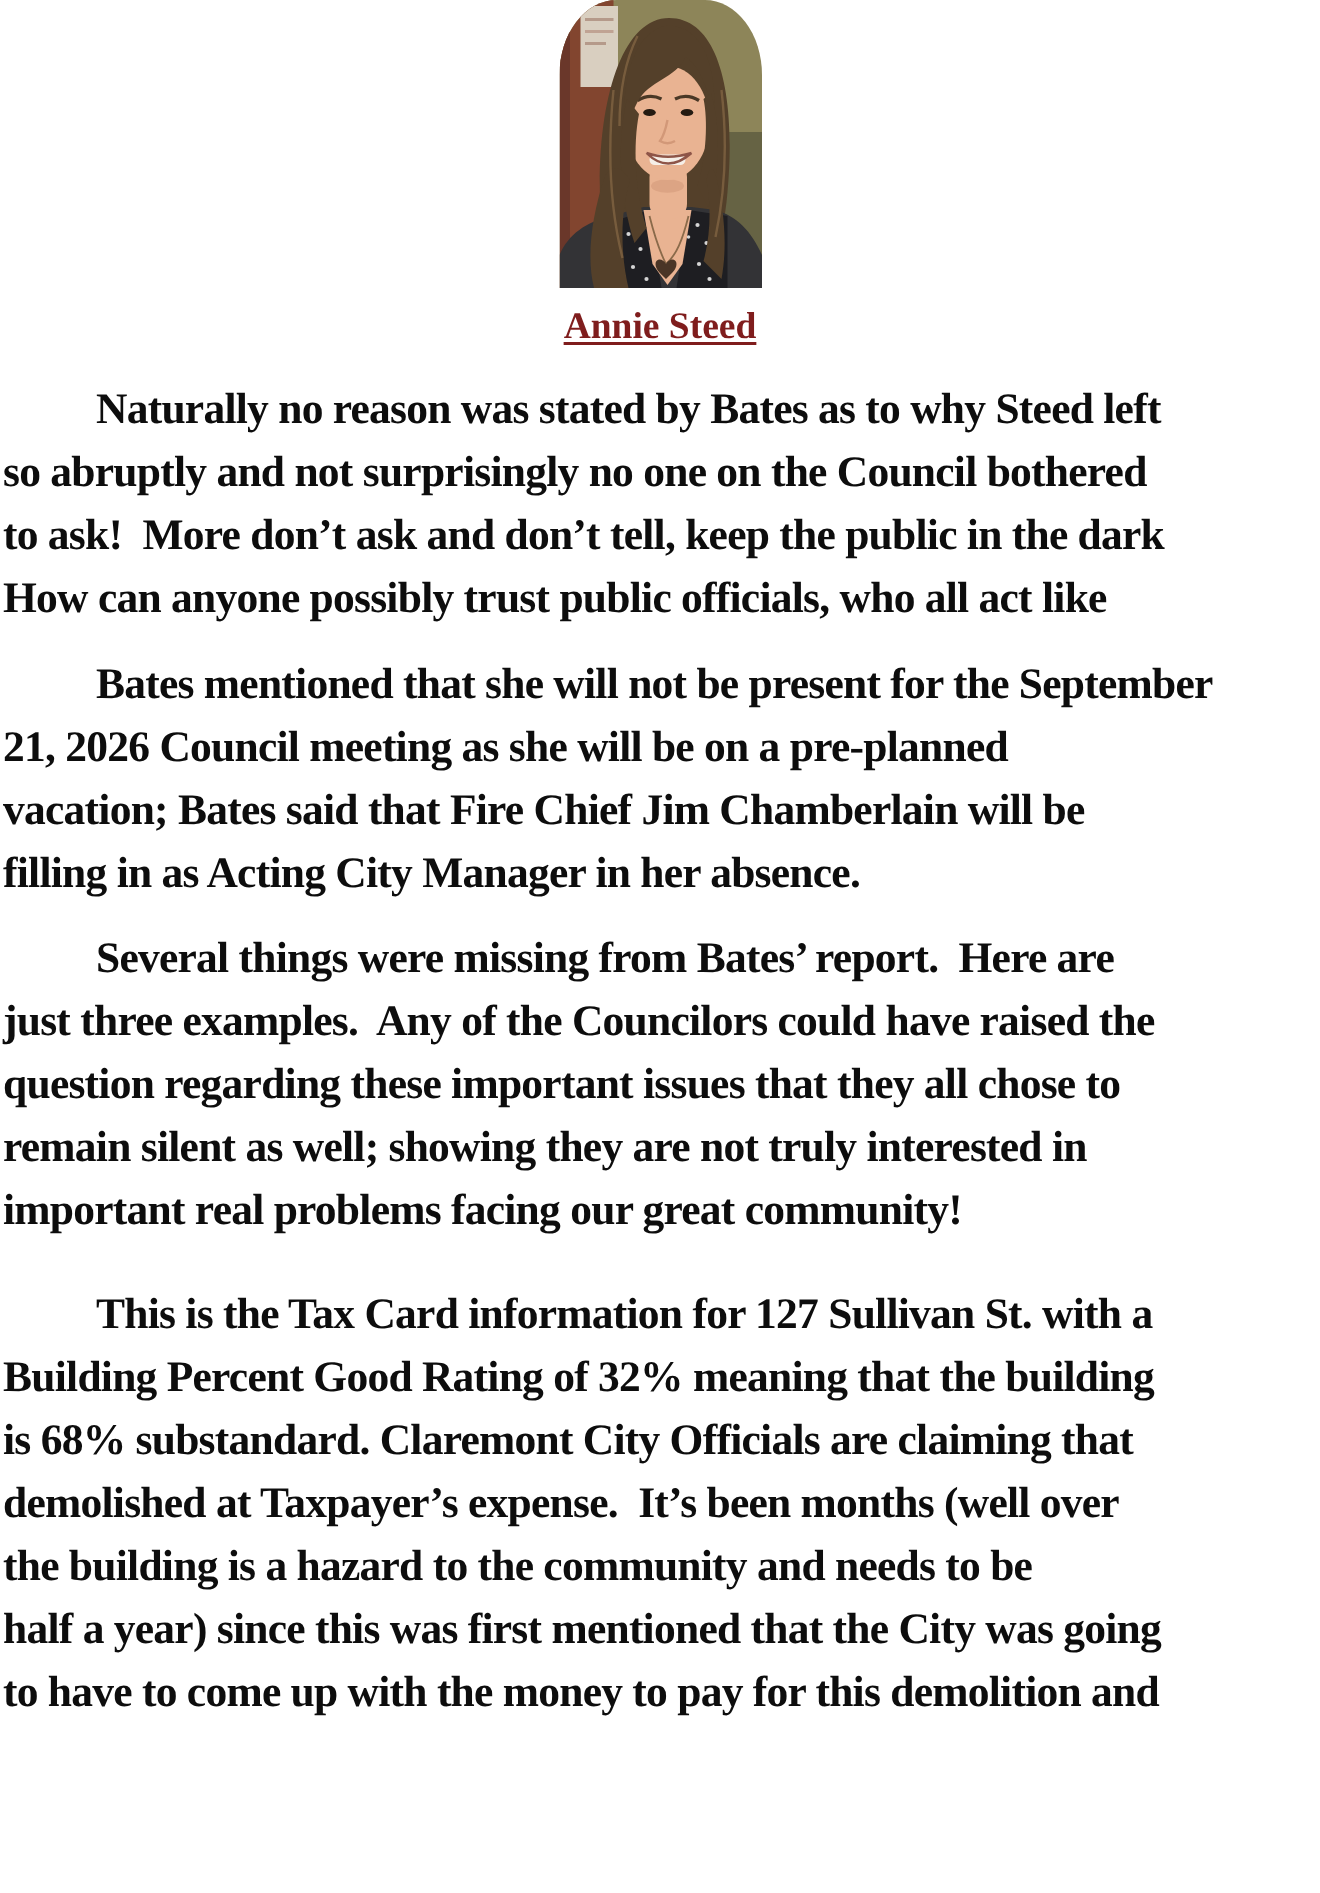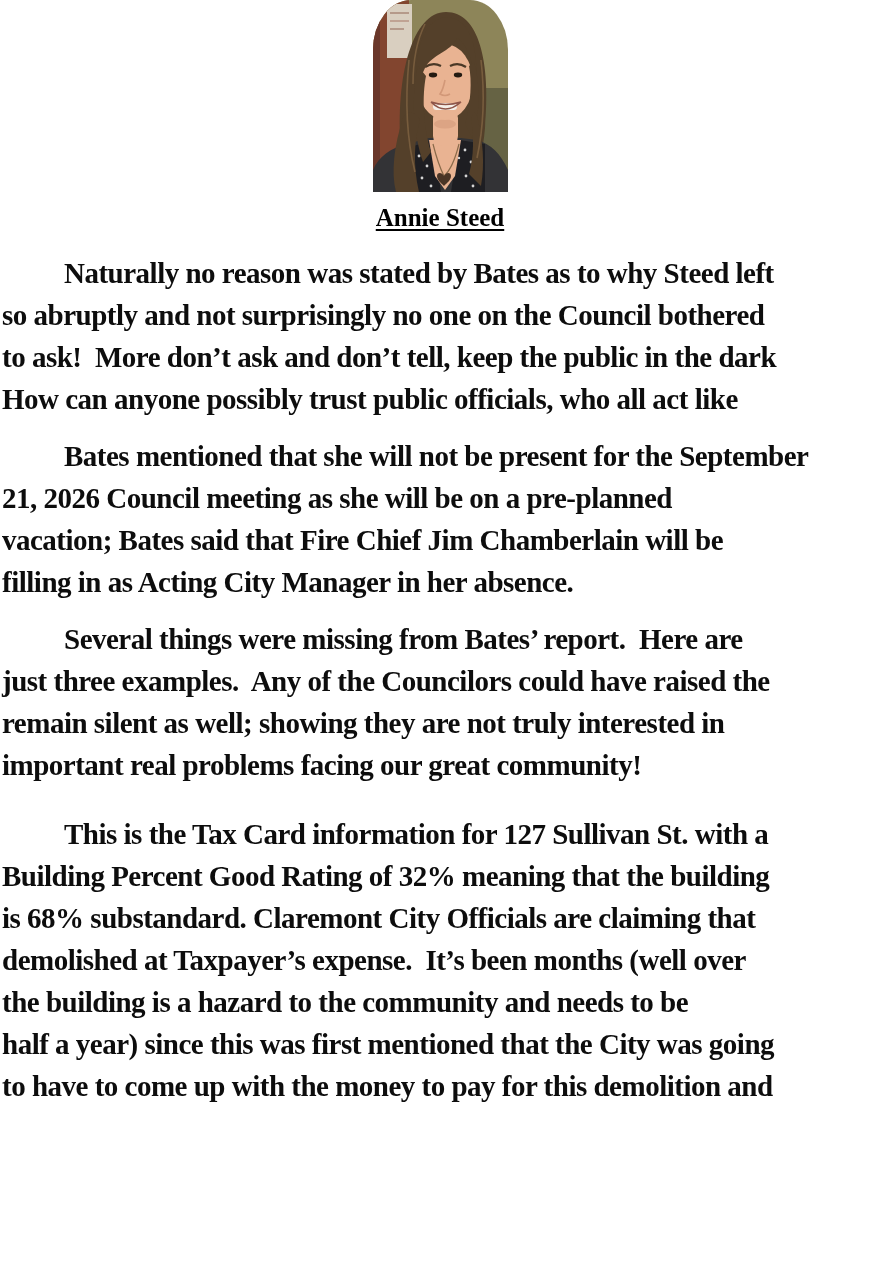--- a/index.html
+++ b/index.html
@@ -29,21 +29,21 @@
   
   .caption {
     margin-top: 11px;
     text-align: center;
     font-size: 25px;
     font-weight: 700;
     line-height: 30px;
     text-decoration: underline;
     text-decoration-thickness: 2px;
     text-underline-offset: 3px;
-    color: #000000;
+    color: #7f1d1d;
   }
   
   .article {
     margin-top: 19px;
     padding: 0 2px;
     font-weight: 700;
     font-size: 29px;
     letter-spacing: -0.5px;
   }
   .para { margin: 0; }
@@ -133,20 +133,21 @@
       </div>
       <div class="para">
         <div class="line first">Bates mentioned that she will not be present for the September</div>
         <div class="line">21, 2026 Council meeting as she will be on a pre-planned</div>
         <div class="line">vacation; Bates said that Fire Chief Jim Chamberlain will be</div>
         <div class="line">filling in as Acting City Manager in her absence.</div>
       </div>
       <div class="para">
         <div class="line first">Several things were missing from Bates’ report.  Here are</div>
         <div class="line">just three examples.  Any of the Councilors could have raised the</div>
+        <div class="line">question regarding these important issues that they all chose to</div>
         <div class="line">remain silent as well; showing they are not truly interested in</div>
         <div class="line">important real problems facing our great community!</div>
       </div>
       <div class="para para-gap">
         <div class="line first">This is the Tax Card information for 127 Sullivan St. with a</div>
         <div class="line">Building Percent Good Rating of 32% meaning that the building</div>
         <div class="line">is 68% substandard. Claremont City Officials are claiming that</div>
         <div class="line">demolished at Taxpayer’s expense.  It’s been months (well over</div>
         <div class="line">the building is a hazard to the community and needs to be</div>
         <div class="line">half a year) since this was first mentioned that the City was going</div>

